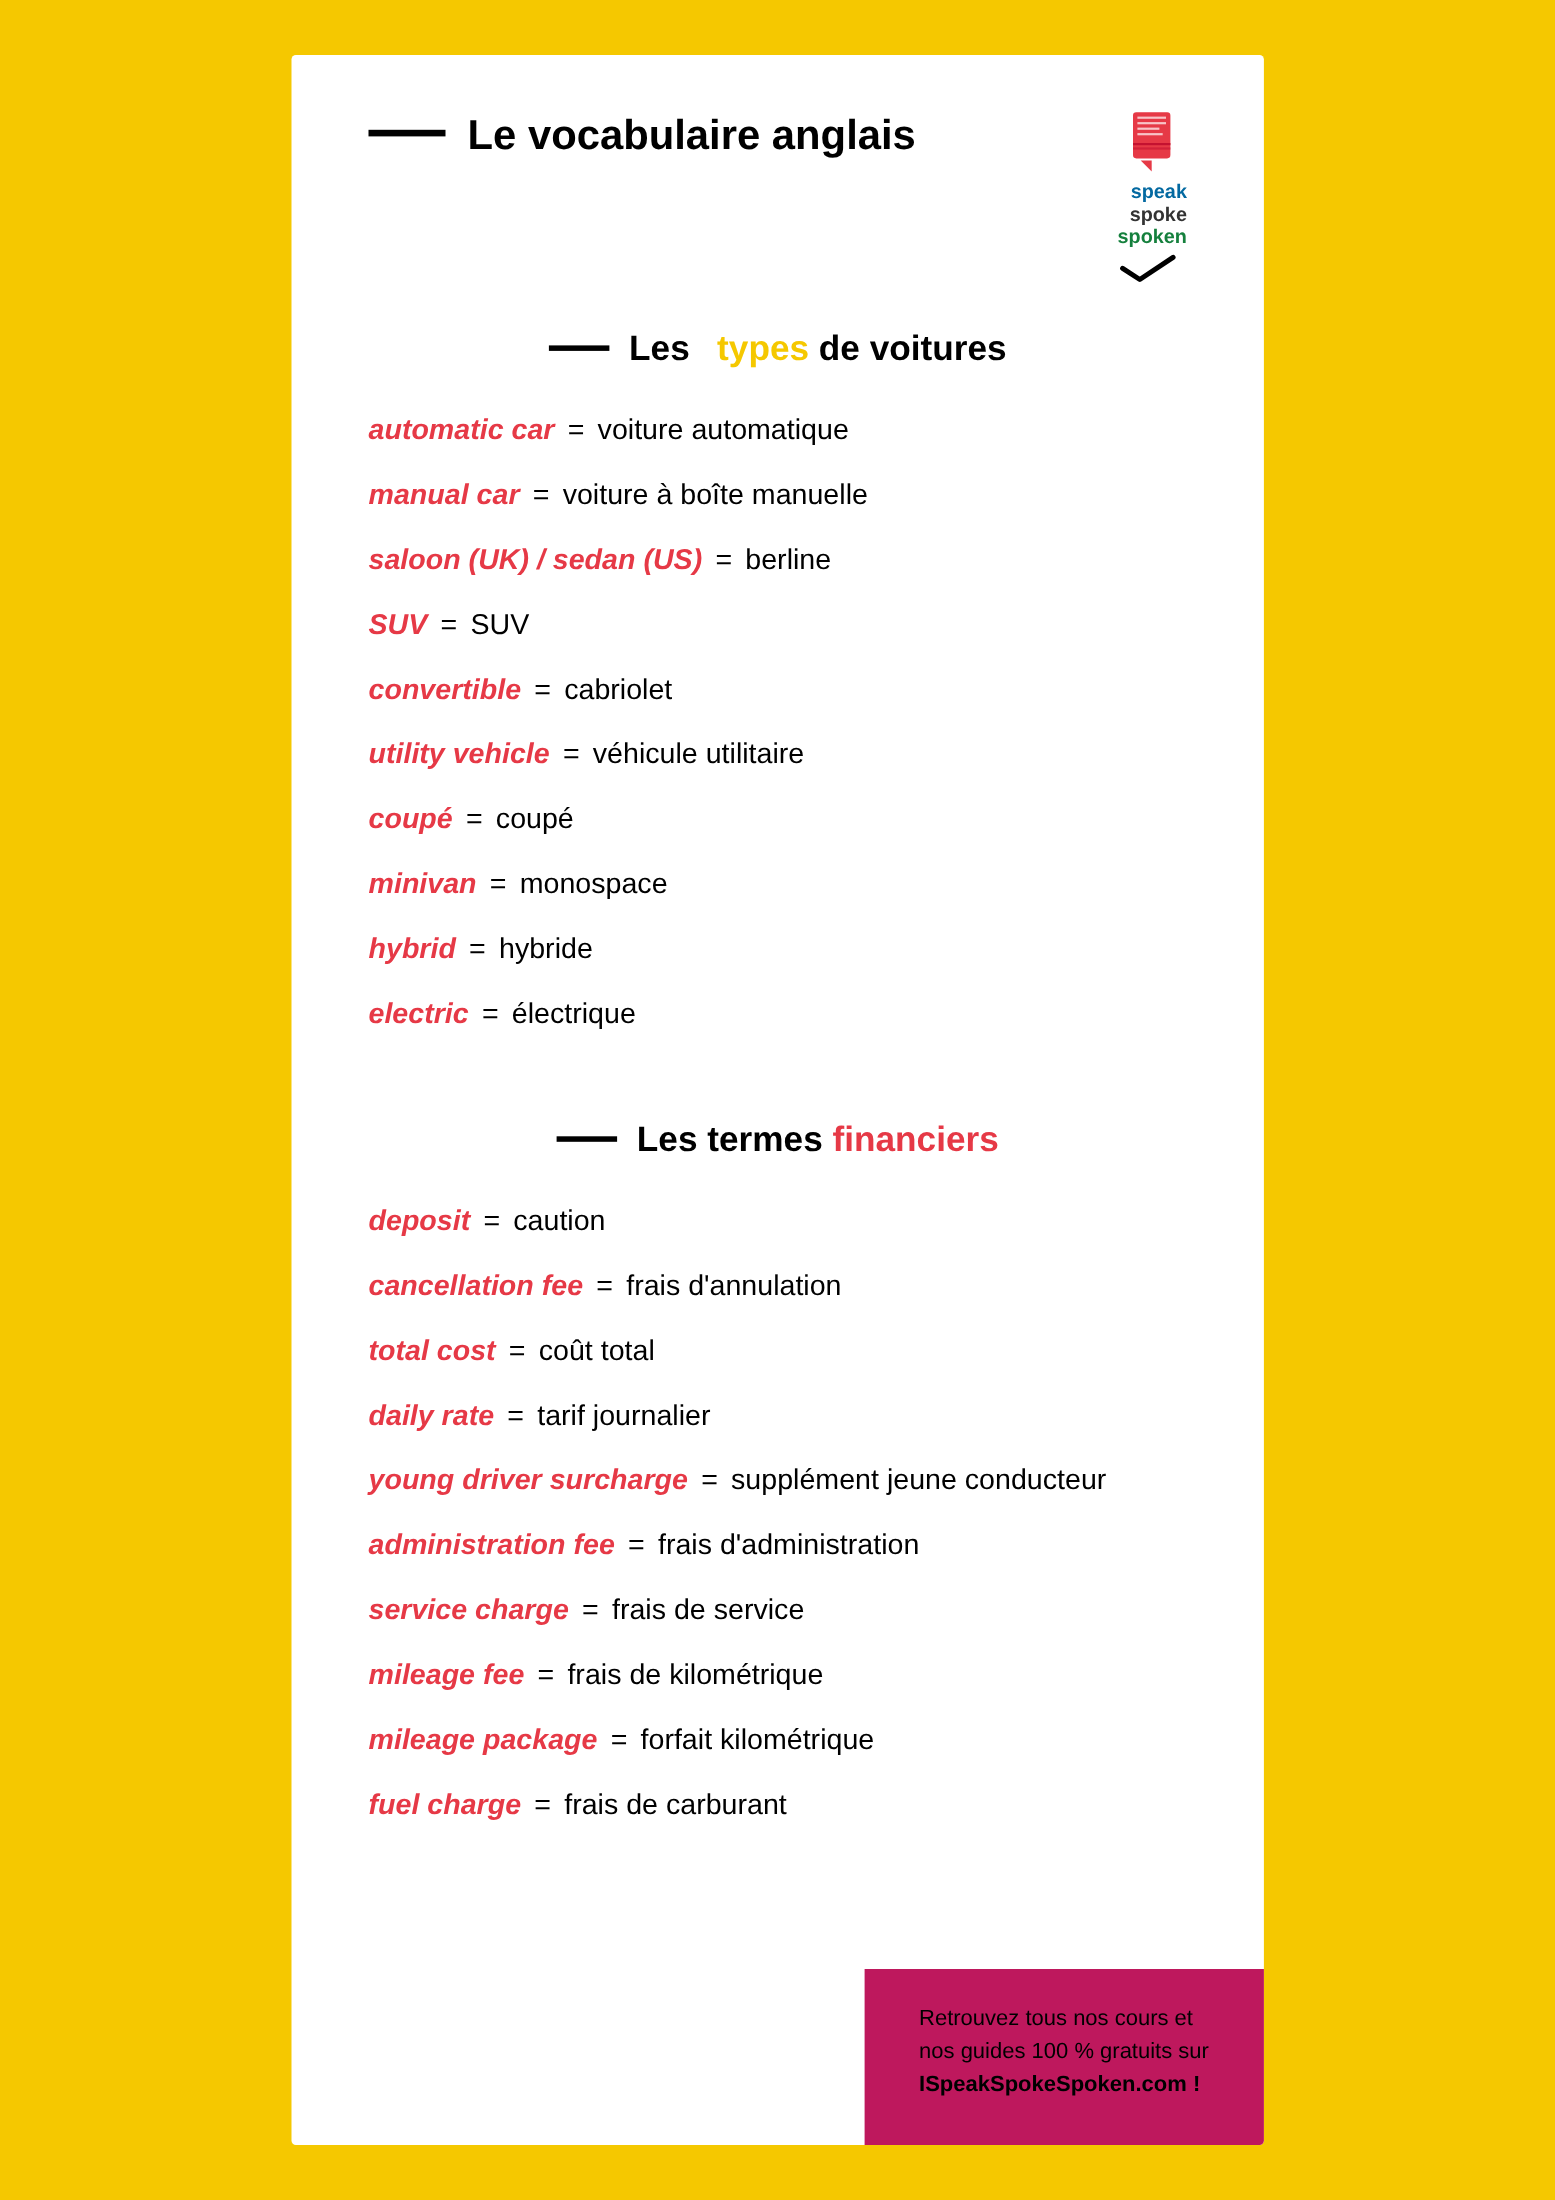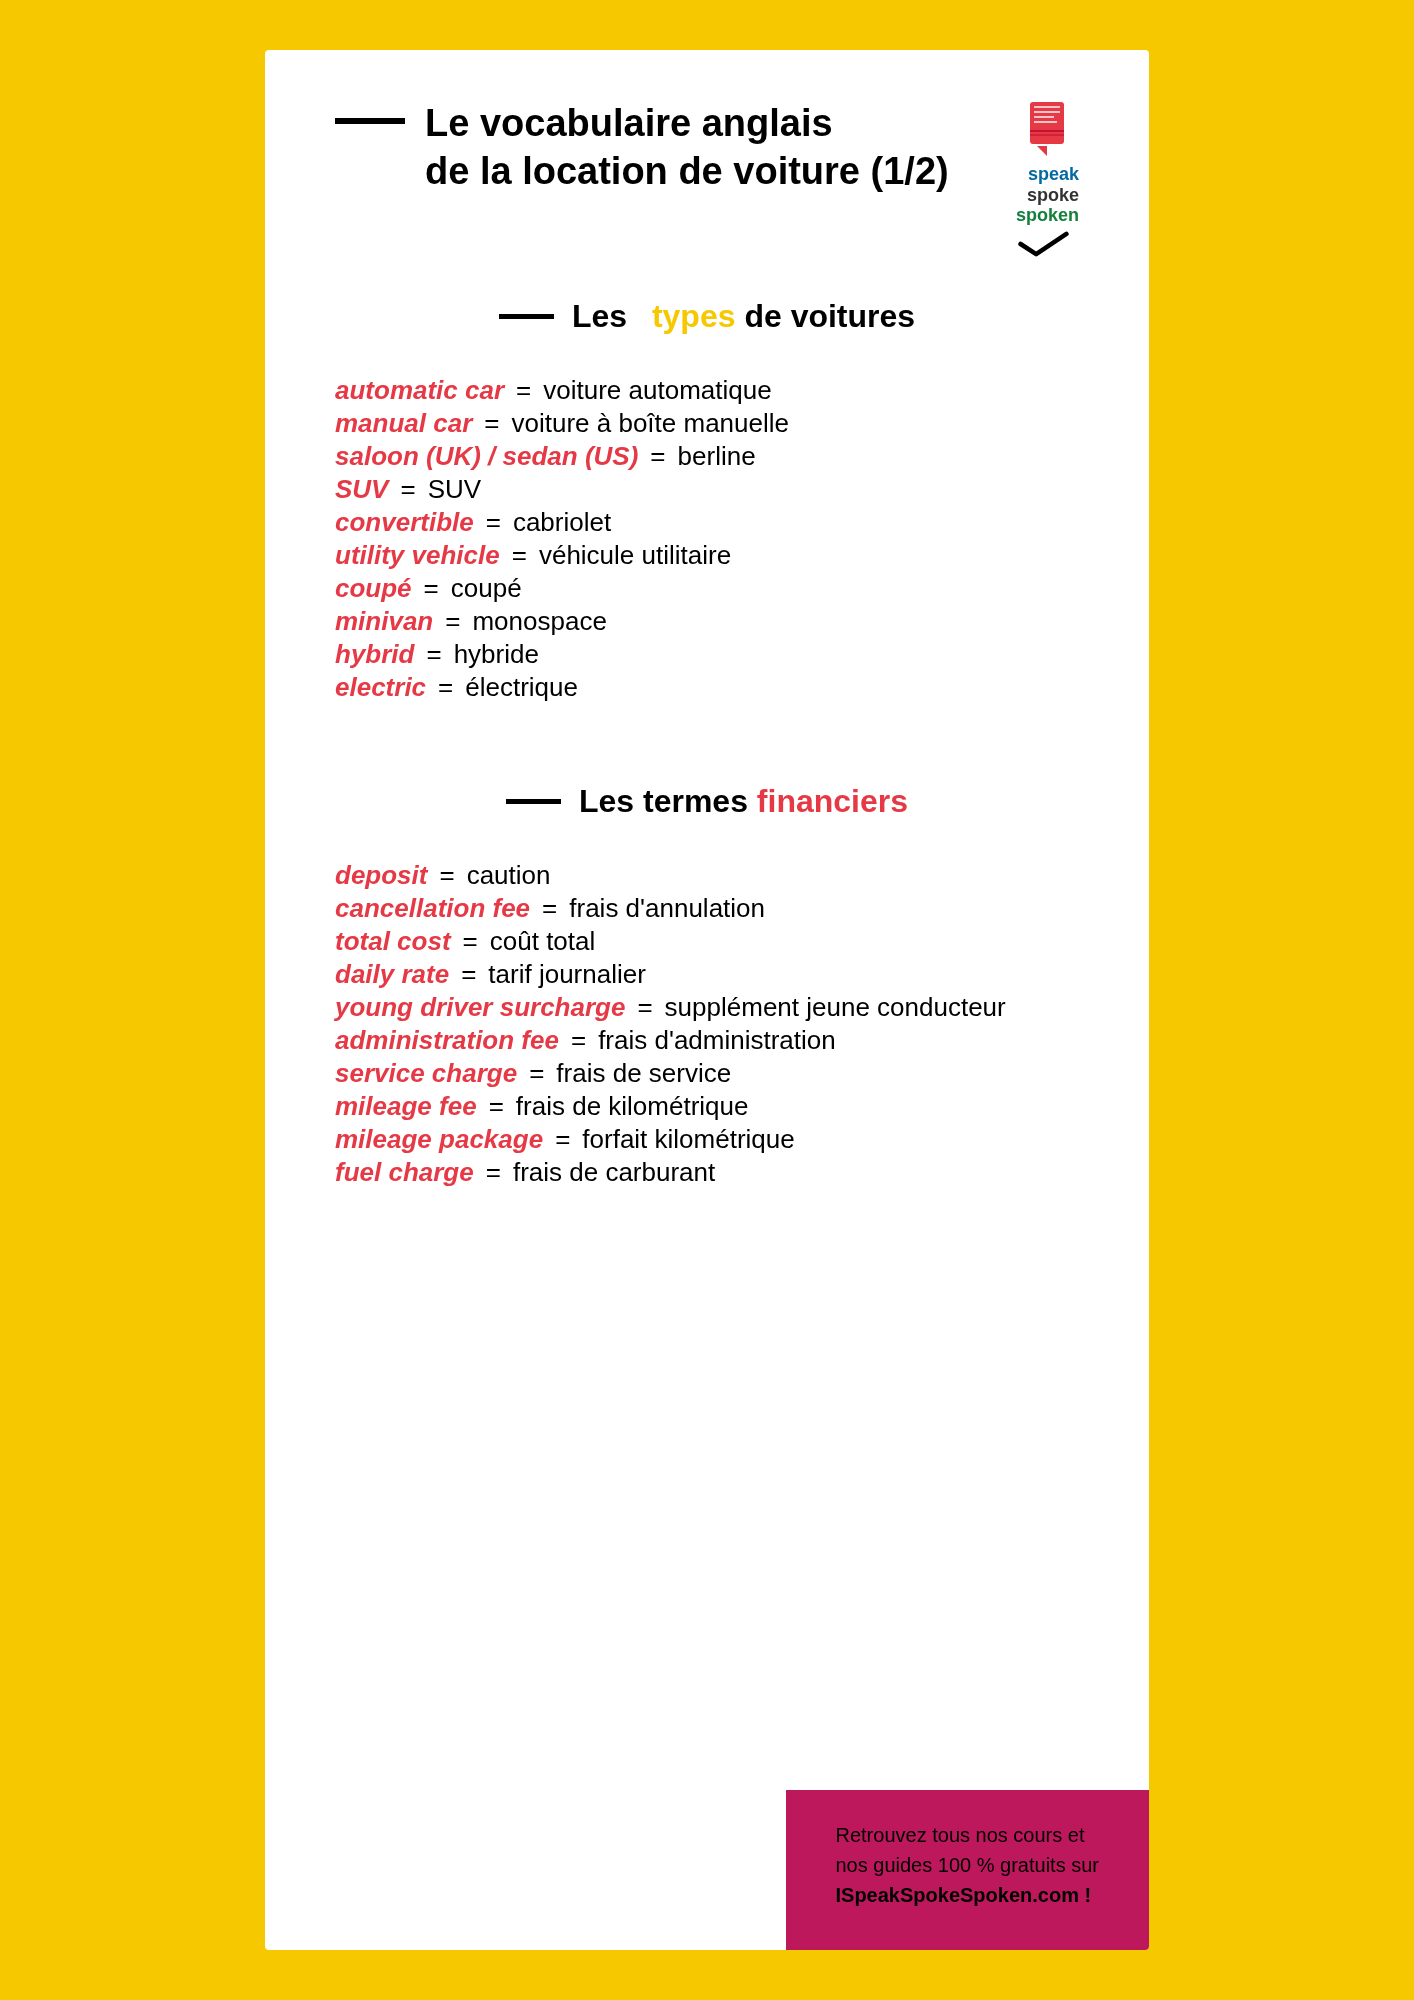--- a/index.html
+++ b/index.html
@@ -104,21 +104,21 @@
       color: #000;
     }
 
     .section-title .highlight-types { color: #f5c800; margin-left: 16px; }
     .section-title .highlight-fin { color: #e63946; }
 
     .vocab-list {
       margin: 30px 0 50px 0;
       display: flex;
       flex-direction: column;
-      gap: 2px;
+      gap: 28px;
     }
 
     .vocab-item {
       font-size: 26px;
       color: #000;
       display: flex;
       align-items: baseline;
       flex-wrap: wrap;
       gap: 6px;
     }
@@ -169,21 +169,20 @@
 </head>
 <body>
 
 <div class="page">
 
   <div class="header">
     <div class="title-area">
       <div class="title-line"></div>
       <h1 class="main-title">
         <span>Le vocabulaire anglais</span><br>
-        <span>de la location de voiture (1/2)</span>
       </h1>
     </div>
     <div class="logo-area">
 
       <svg class="logo-icon" viewBox="0 0 50 60" xmlns="http://www.w3.org/2000/svg">
 
         <rect x="8" y="2" width="34" height="42" rx="3" fill="#e63946"></rect>
         <rect x="12" y="6" width="26" height="2" fill="white" opacity="0.7"></rect>
         <rect x="12" y="11" width="26" height="2" fill="white" opacity="0.7"></rect>
         <rect x="12" y="16" width="20" height="2" fill="white" opacity="0.7"></rect>

